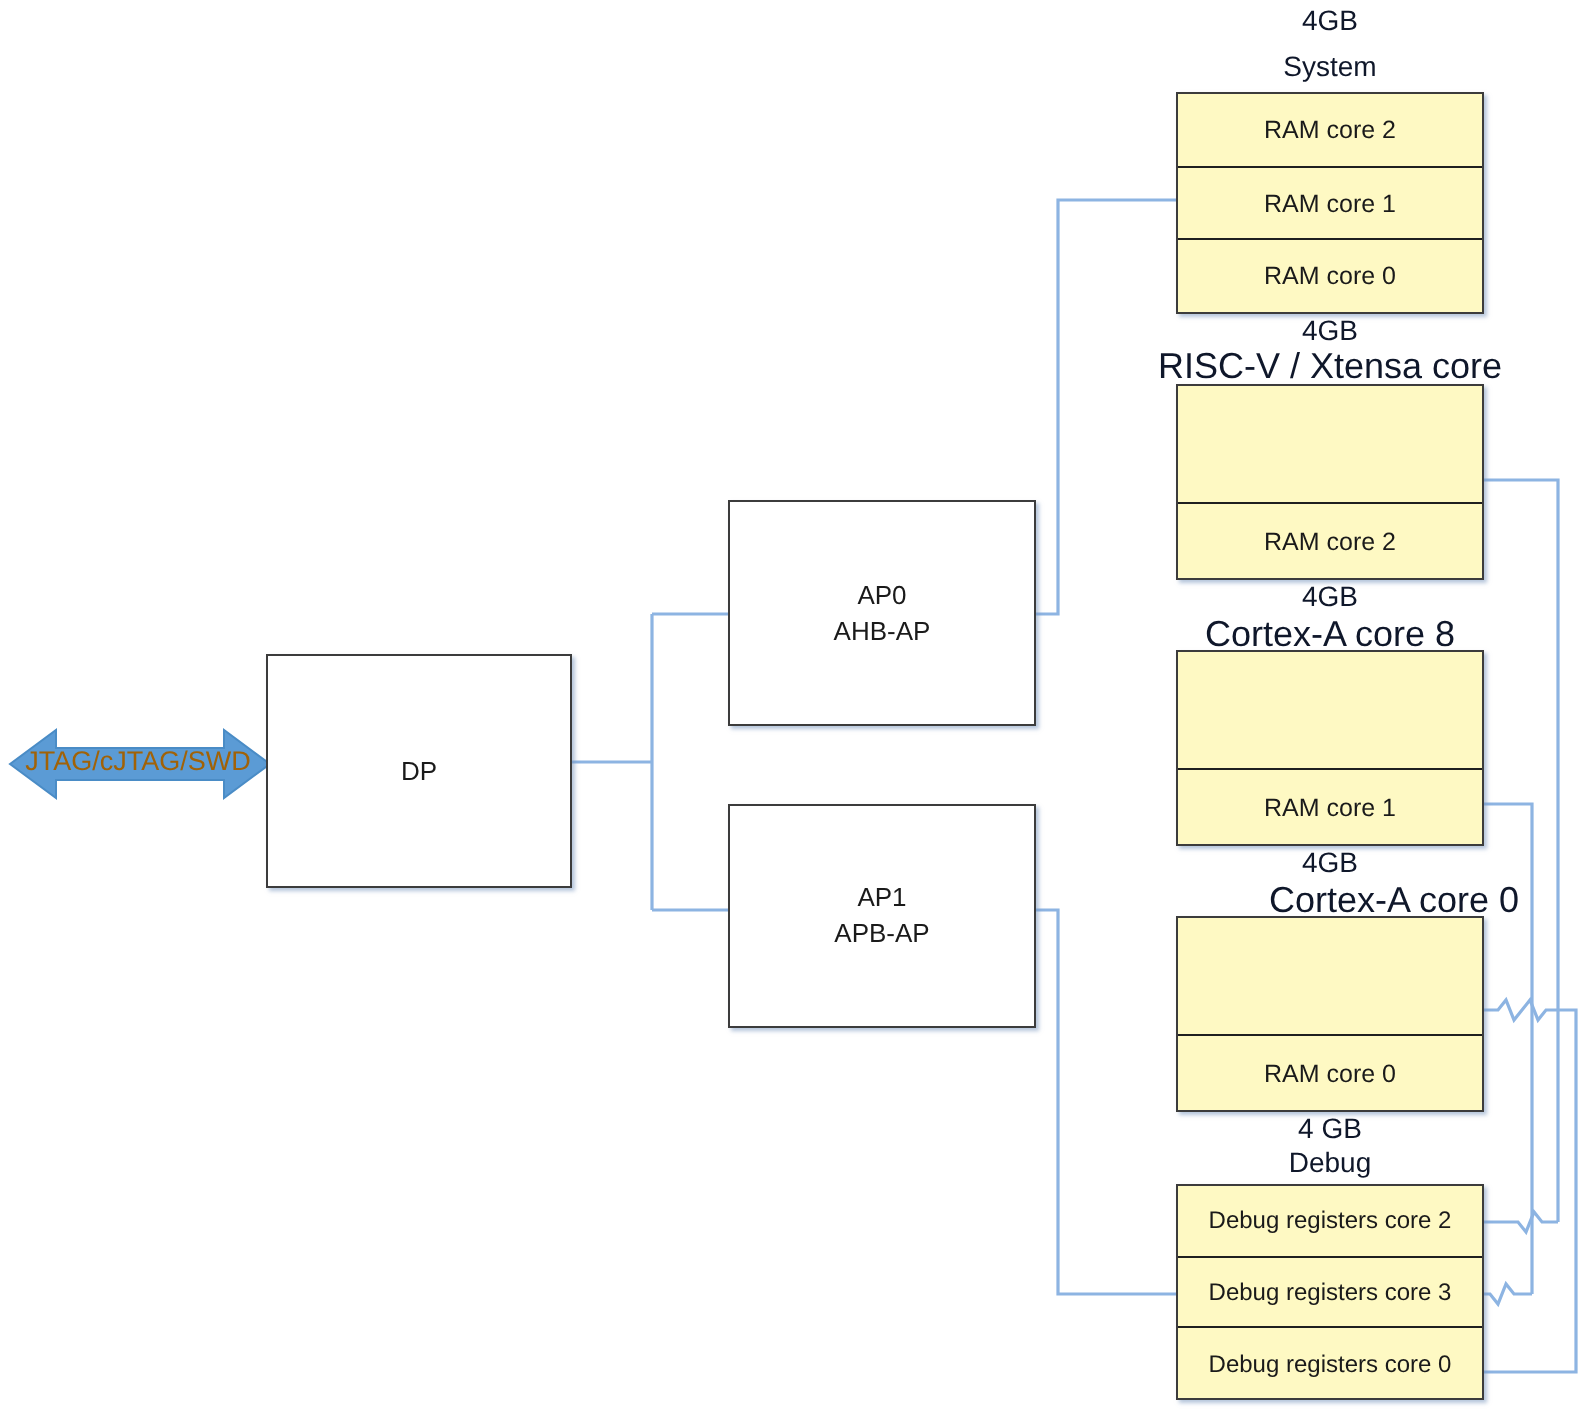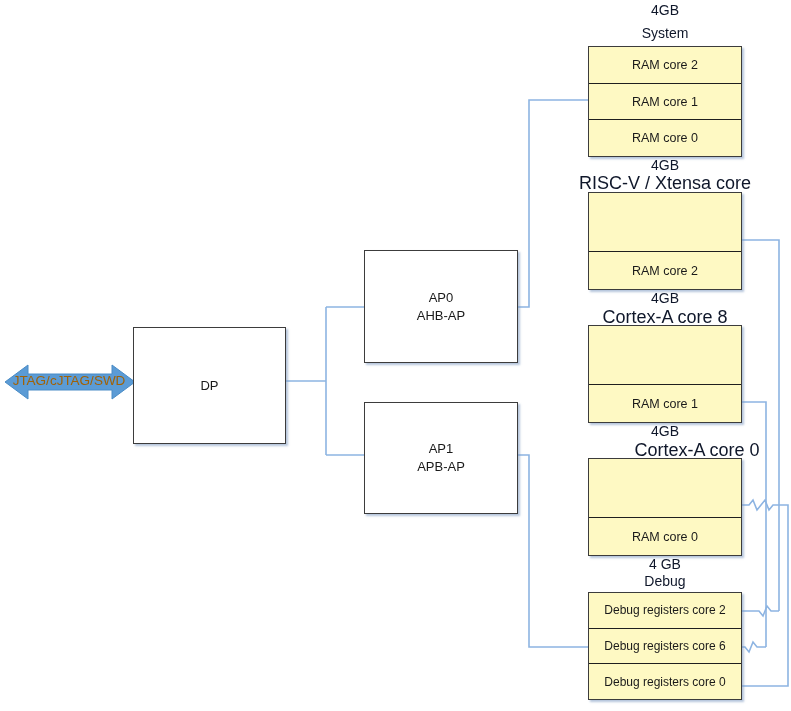--- a/index.html
+++ b/index.html
@@ -106,17 +106,17 @@
   <div class="cap small" style="left:620px;top:440px;width:154px;">Cortex-A core 0</div>
   <div class="stackbox" style="left:588px;top:458px;width:154px;height:98px;">
     <div class="row empty" style="flex:0 0 59px;"></div>
     <div class="row">RAM core 0</div>
   </div>
   <div class="cap" style="left:588px;top:556px;width:154px;">4 GB</div>
 
   <div class="cap" style="left:588px;top:573px;width:154px;">Debug</div>
   <div class="stackbox" style="left:588px;top:592px;width:154px;height:108px;">
     <div class="row" style="font-size:12px;">Debug registers core 2</div>
-    <div class="row" style="font-size:12px;">Debug registers core 6</div>
+    <div class="row" style="font-size:12px;">Debug registers core 3</div>
     <div class="row" style="font-size:12px;">Debug registers core 0</div>
   </div>
 
 </div>
 
 </body></html>

